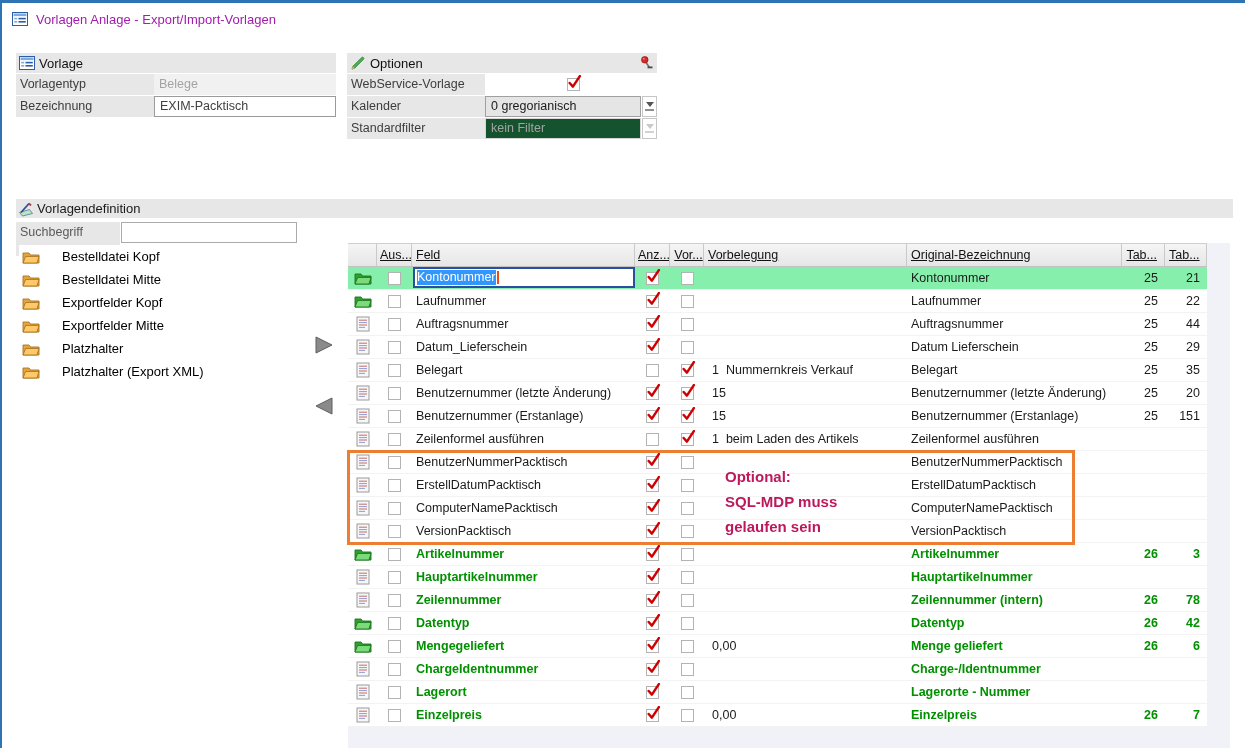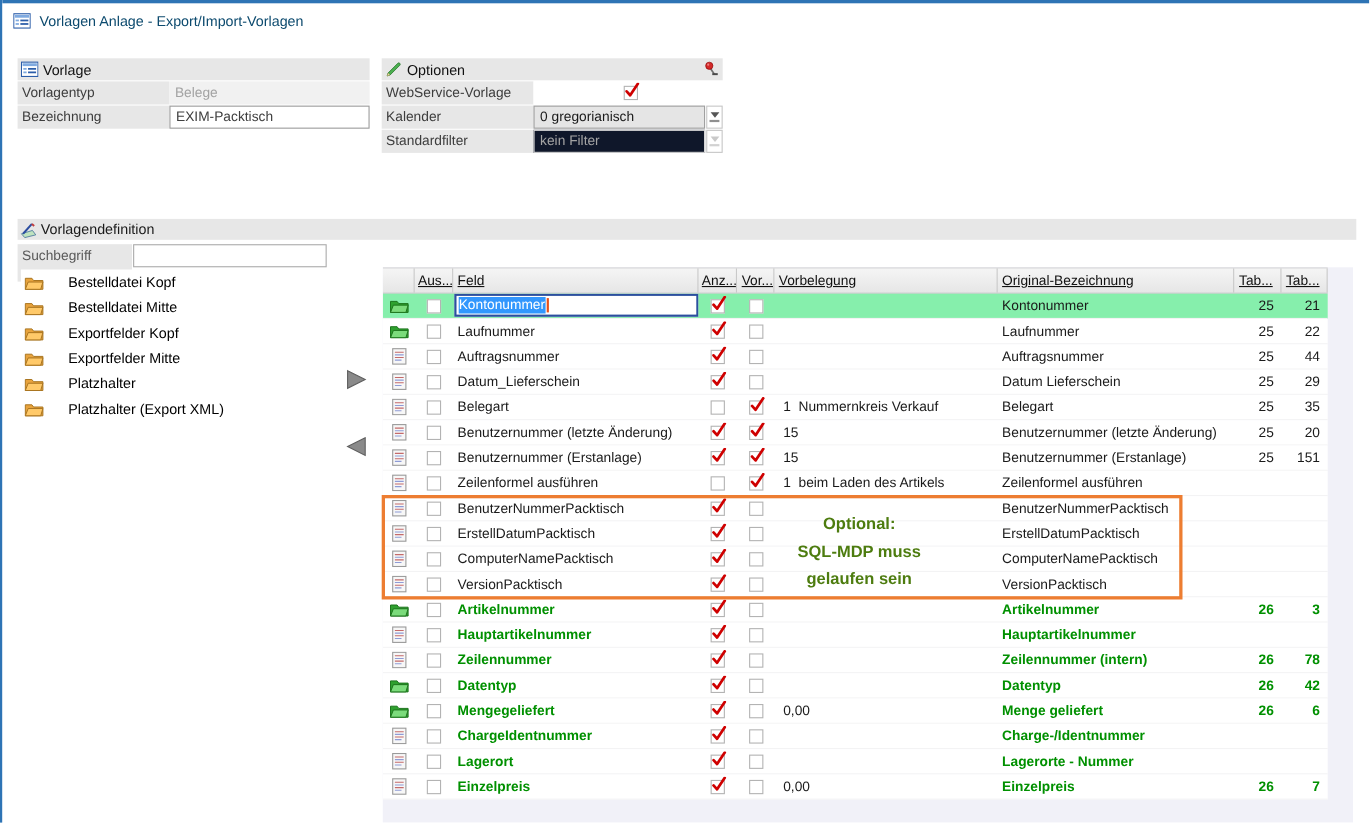--- a/index.html
+++ b/index.html
@@ -4,21 +4,21 @@
 <style>
   * { margin:0; padding:0; box-sizing:border-box; }
   html,body { background:#fff; }
   body { font-family:"Liberation Sans", sans-serif; font-size:12.5px; color:#1a1a1a; }
   .window { position:relative; width:1245px; height:748px; background:#fff; overflow:hidden;
             border-left:2px solid #2E74B5; }
   .top-accent { position:absolute; left:0; top:0; width:100%; height:3px; background:#2E74B5; }
 
   
   .titlebar { position:absolute; left:10px; top:11px; display:flex; align-items:center; gap:8px; }
-  .titlebar .t { font-size:13px; color:#0c4a6e; }
+  .titlebar .t { font-size:13px; color:#a21caf; }
   .ic16 { width:16px; height:16px; display:inline-block; flex:0 0 auto; }
   .ic18 { width:18px; height:14px; display:inline-block; flex:0 0 auto; }
 
   
   .panel { position:absolute; }
   .panel-header { height:20px; background:#E7E7E7; display:flex; align-items:center; gap:4px;
                   padding-left:3px; font-size:13px; color:#111; }
   .panel-header .sp { flex:1; }
   .field-row { display:flex; margin-top:1px; height:21px; }
   .field-label { background:#E7E7E7; color:#3d3d3d; padding-left:4px; line-height:21px;
@@ -27,21 +27,21 @@
   .field-value.readonly { background:#F1F1F1; color:#A3A3A3; line-height:21px; }
   .field-value.input { background:#fff; border:1px solid #9B9B9B; color:#404040; }
   .checkfield { background:#fff; display:flex; align-items:center; justify-content:center; }
   .combo { display:flex; }
   .combo .box { flex:1; background:#e5e5e5; border:1px solid #A0A0A0; line-height:19px; padding-left:5px; }
   .combo .drop { width:15px; margin-left:1px; background:#fff; border:1px solid #C6C6C6;
                  display:flex; flex-direction:column; align-items:center; justify-content:center; }
   .combo .drop .tri { width:0; height:0; border-left:4px solid transparent; border-right:4px solid transparent;
                       border-top:5px solid #555; }
   .combo .drop .bar { width:9px; height:2px; background:#8F8F8F; margin-top:2px; }
-  .combo.disabled .box { background:#0f172a; border-color:#D6D6D6; color:#A3A3A3; }
+  .combo.disabled .box { background:#14532d; border-color:#D6D6D6; color:#A3A3A3; }
   .combo.disabled .drop .tri { border-top-color:#C9C9C9; }
   .combo.disabled .drop .bar { background:#D2D2D2; }
 
   
   .def-header { position:absolute; left:14px; top:199px; width:1217px; height:19px; background:#E7E7E7;
                 display:flex; align-items:center; gap:3px; padding-left:2px; font-size:13px; }
   .search-label { position:absolute; left:14px; top:222px; width:104px; height:34px; background:#E7E7E7;
                   color:#5a5a5a; line-height:21px; padding-left:4px; }
   .search-input { position:absolute; left:119px; top:222px; width:176px; height:21px; background:#fff;
                   border:1px solid #ABABAB; font-family:inherit; font-size:12.5px; padding:0 4px; }
@@ -85,22 +85,22 @@
 
   
   .edit-box { width:222px; height:21px; margin-left:-3px; margin-top:0; border:2px solid #2B4F9E;
               background:#fff; display:flex; align-items:center; padding-left:2px; }
   .edit-box .sel { background:#3297FD; color:#fff; line-height:15px; }
   .edit-box .caret { width:2px; height:13px; background:#E8501A; margin-left:1px; }
 
   
   .anno-rect { position:absolute; left:345px; top:450px; width:728px; height:95px;
                border:3px solid #ED7D31; pointer-events:none; }
-  .anno-text { position:absolute; left:723px; top:464px; color:#4d7c0f; font-size:15px;
-               font-weight:600; line-height:25px; pointer-events:none;text-align:center; }
+  .anno-text { position:absolute; left:723px; top:464px; color:#be185d; font-size:15px;
+               font-weight:600; line-height:25px; pointer-events:none; }
 
   .hidden-defs { position:absolute; width:0; height:0; overflow:hidden; }
 </style>
 </head>
 <body>
 
 <svg class="hidden-defs" aria-hidden="true">
   <defs>
     <symbol id="ic-form" viewBox="0 0 16 16">
       <rect x="0.5" y="1.5" width="15" height="13" fill="#fff" stroke="#2B5DA9"></rect>

